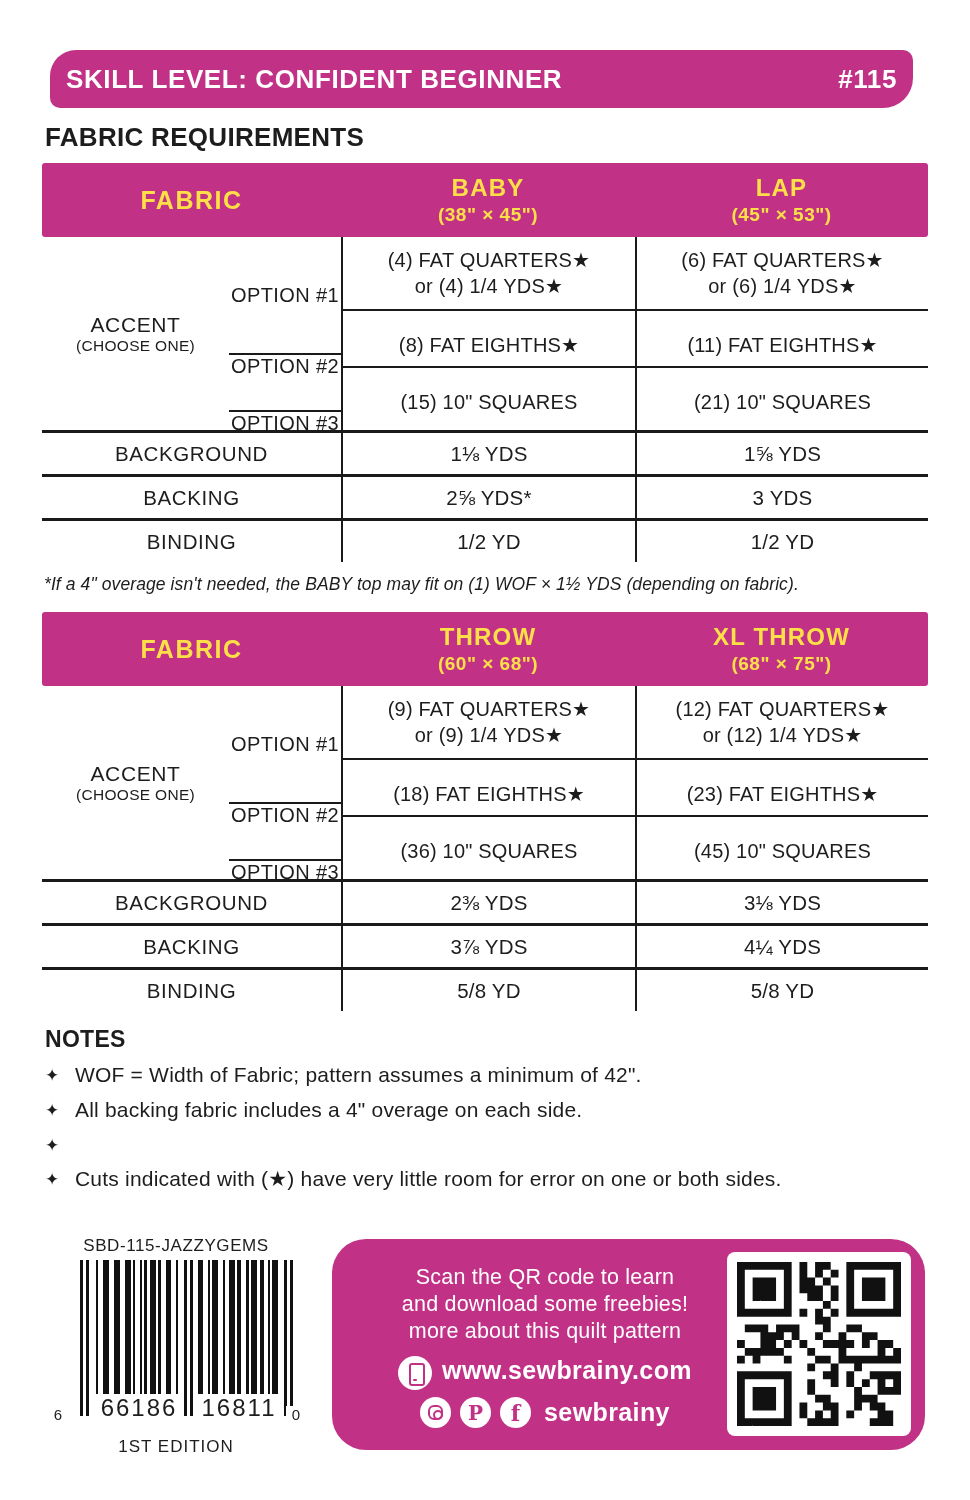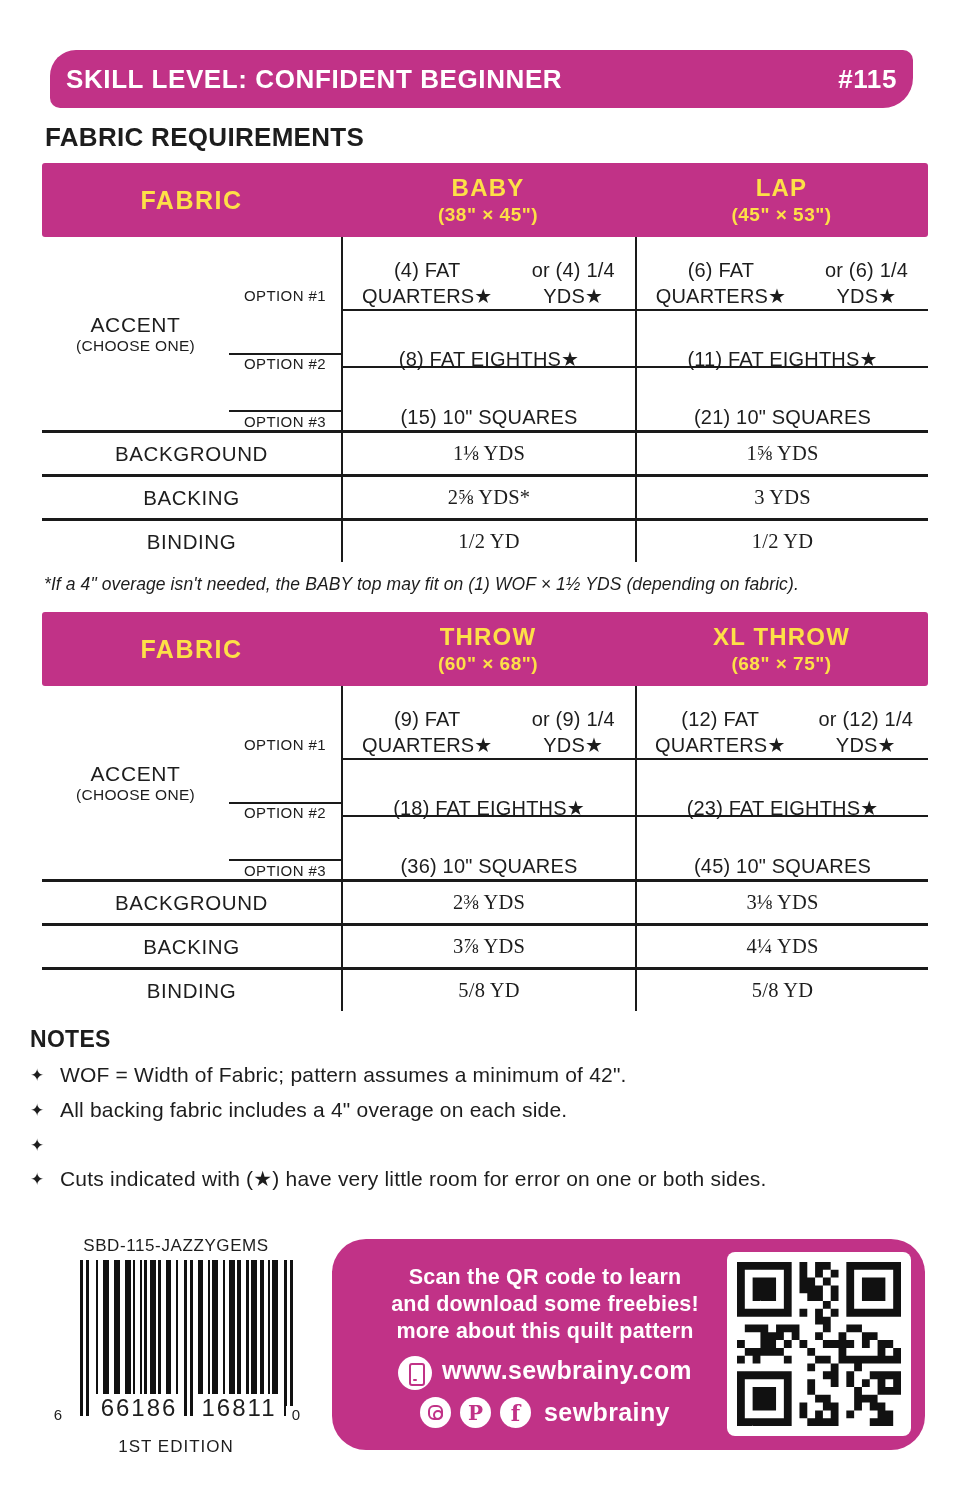--- a/index.html
+++ b/index.html
@@ -38,51 +38,51 @@
   .accent-label{
     position:absolute;left:0;top:0;width:187px;height:100%;
     display:flex;flex-direction:column;align-items:center;justify-content:center;line-height:1.2;
   }
   .accent-label .a1{font-size:21px;letter-spacing:.6px;}
   .accent-label .a2{font-size:15.5px;letter-spacing:.3px;}
   .opt-row{display:grid;grid-template-columns:187px 112px 294px 293px;}
   .opt-row.r1{height:72px;}
   .opt-row.r2{height:57px;}
   .opt-row.r3{height:64px;}
-  .opt-row .olabel{display:flex;align-items:center;justify-content:center;font-size:15px;letter-spacing:.4px;margin-top:44px;}
+  .opt-row .olabel{display:flex;align-items:center;justify-content:center;font-size:20px;letter-spacing:.4px;margin-top:44px;}
   .opt-row .cell{
-    display:flex;flex-direction:row;align-items:flex-end;justify-content:center;
+    display:flex;flex-direction:column;align-items:center;justify-content:center;
     font-size:20px;line-height:26px;text-align:center;border-left:2px solid var(--line);letter-spacing:.2px;
   }
   .opt-row.r2 .olabel,.opt-row.r2 .cell,
   .opt-row.r3 .olabel,.opt-row.r3 .cell{border-top:2px solid var(--line);}
   .std-row{display:grid;grid-template-columns:299px 294px 293px;height:44px;border-top:3px solid var(--line);}
   .std-row .rlabel{display:flex;align-items:center;justify-content:center;font-size:20.5px;letter-spacing:.6px;}
-  .std-row .cell{display:flex;align-items:center;justify-content:center;font-size:20.5px;border-left:2px solid var(--line);letter-spacing:.2px;font-family:Liberation Serif, serif;}
+  .std-row .cell{display:flex;align-items:center;justify-content:center;font-size:20.5px;border-left:2px solid var(--line);letter-spacing:.2px;}
   
   .footnote{position:absolute;left:44px;top:574px;font-size:17.5px;font-style:italic;letter-spacing:.1px;white-space:nowrap;}
   
-  .notes{position:absolute;left:30px;top:1026px;width:880px;}
+  .notes{position:absolute;left:45px;top:1026px;width:880px;}
   .notes-title{font-size:23px;font-weight:bold;letter-spacing:.3px;margin-bottom:10px;}
   .note-item{display:flex;align-items:flex-start;margin-bottom:11px;font-size:21px;letter-spacing:.2px;}
   .note-bullet{width:30px;flex:0 0 auto;font-size:17px;padding-top:2px;}
   
   .sku{position:absolute;left:52px;top:1236px;width:248px;text-align:center;font-size:17px;letter-spacing:.6px;}
   .barcode-wrap{position:absolute;left:52px;top:1260px;width:248px;height:172px;}
   .barcode-wrap svg{position:absolute;left:0;top:0;}
   .barcode-wrap svg rect{fill:#111;}
   .bc-digit{position:absolute;background:#fff;font-size:24px;letter-spacing:2px;text-align:center;}
   .bc-lead{left:-4px;top:146px;font-size:15px;width:20px;letter-spacing:0;}
   .bc-trail{right:-6px;top:146px;font-size:15px;width:20px;letter-spacing:0;}
   .bc-g1{left:48px;top:134px;width:78px;}
   .bc-g2{left:148px;top:134px;width:78px;}
   .edition{position:absolute;left:52px;top:1437px;width:248px;text-align:center;font-size:17px;letter-spacing:1px;}
   
   .promo{position:absolute;left:332px;top:1239px;width:593px;height:211px;background:var(--pink);border-radius:34px;color:#fff;}
-  .promo-text{position:absolute;left:24px;top:25px;width:378px;text-align:center;font-weight:bold;font-size:21.5px;line-height:27px;letter-spacing:.2px;}
+  .promo-text{position:absolute;left:24px;top:25px;width:378px;text-align:center;font-weight:normal;font-size:21.5px;line-height:27px;letter-spacing:.2px;}
   .website-row{position:absolute;left:24px;top:117px;width:378px;display:flex;justify-content:center;gap:10px;}
   .website-row .site{font-size:25px;font-weight:bold;letter-spacing:.4px;}
   .social-row{position:absolute;left:24px;top:158px;width:378px;display:flex;align-items:center;justify-content:center;gap:9px;}
   .social-row .handle{font-size:25px;font-weight:bold;margin-left:4px;letter-spacing:.4px;}
   .phone-badge{width:34px;height:34px;border-radius:50%;background:#fff;position:relative;flex:0 0 auto;}
   .phone-badge::before{content:'';position:absolute;left:11px;top:7px;width:12px;height:19px;border:2.5px solid var(--pink);border-radius:3px;}
   .phone-badge::after{content:'';position:absolute;left:15px;bottom:9px;width:4px;height:2.5px;background:var(--pink);border-radius:2px;}
   .ig-badge,.pin-badge,.fb-badge{width:31px;height:31px;border-radius:50%;background:#fff;position:relative;flex:0 0 auto;}
   .ig-badge::before{content:'';position:absolute;inset:8px;border:2.2px solid var(--pink);border-radius:6px;}
   .ig-badge::after{content:'';position:absolute;left:12.5px;top:12.5px;width:6px;height:6px;border:2.2px solid var(--pink);border-radius:50%;}

